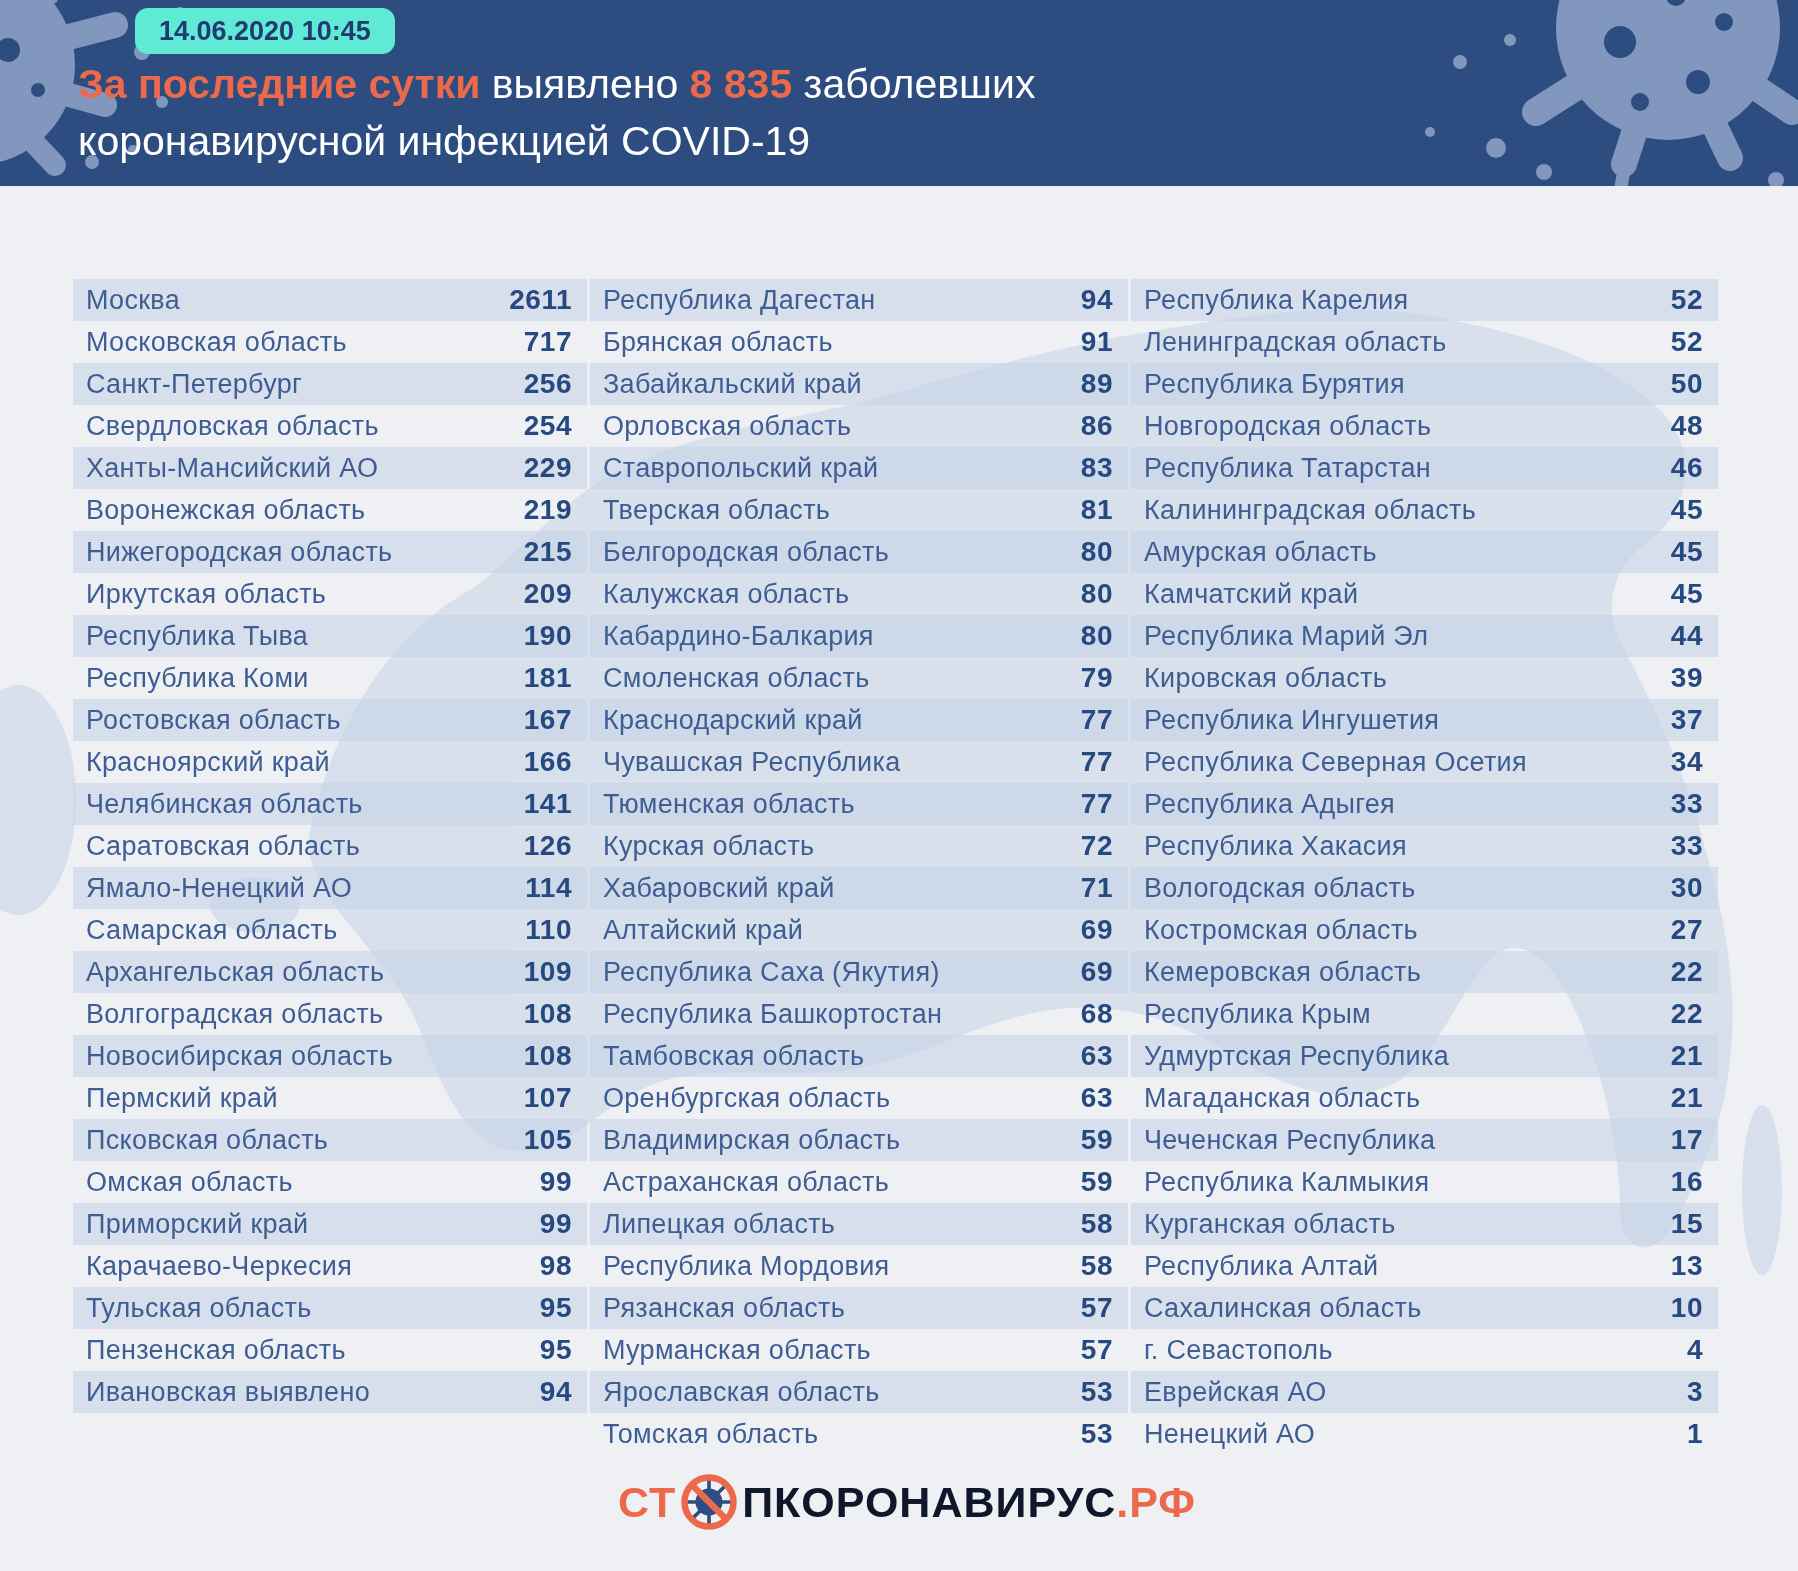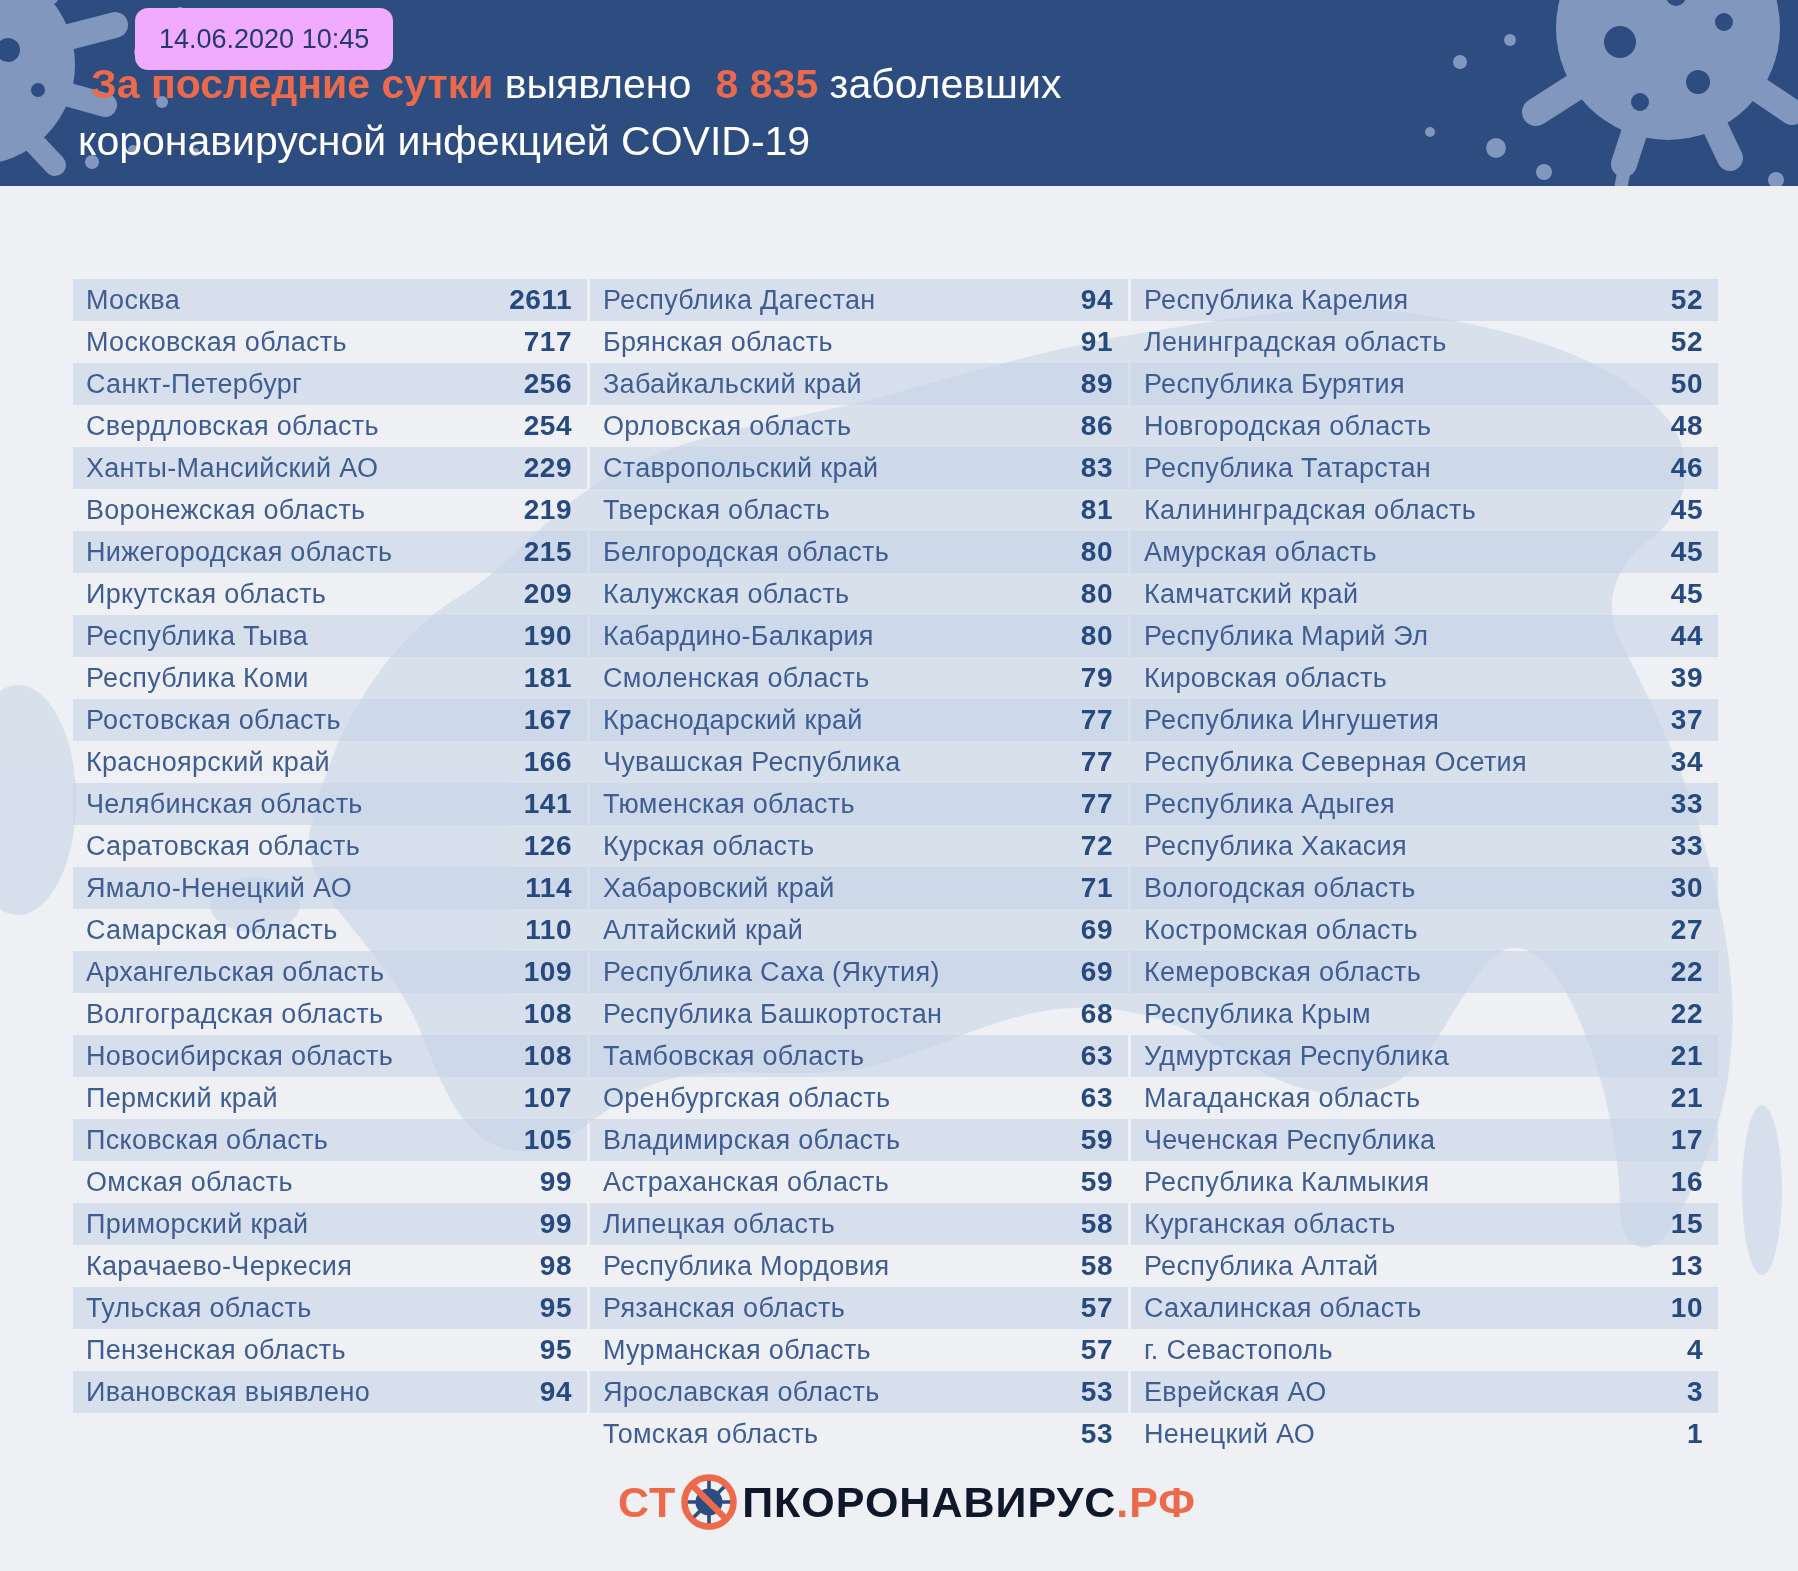--- a/index.html
+++ b/index.html
@@ -2,24 +2,24 @@
 <html><head>
 <meta charset="utf-8">
 <style>
   html,body{margin:0;padding:0;}
   body{font-family:"Liberation Sans", sans-serif;}
   .stage{position:relative;width:1798px;height:1571px;background:#eef0f4;overflow:hidden;}
 
   
   .header{position:absolute;left:0;top:0;width:1798px;height:186px;background:#2d4c7f;overflow:hidden;}
   .decor{position:absolute;pointer-events:none;}
-  .badge{position:absolute;left:135px;top:8px;height:46px;background:#f0abfc;border-radius:13px;
-         display:flex;align-items:center;padding:8px 24px;font-size:27px;font-weight:400;color:#223a70;z-index:3;}
+  .badge{position:absolute;left:135px;top:8px;height:46px;background:#5eead4;border-radius:13px;
+         display:flex;align-items:center;padding:0 24px;font-size:27px;font-weight:700;color:#223a70;z-index:3;}
   .title{position:absolute;left:78px;top:56px;font-size:41px;line-height:57px;color:#ffffff;font-weight:400;z-index:3;white-space:nowrap;}
-  .title .hl{color:#ec6a4b;font-weight:700;margin-left:13px;}
+  .title .hl{color:#ec6a4b;font-weight:700;}
 
   
   .map{position:absolute;left:0;top:186px;width:1798px;height:1385px;}
 
   
   .table{position:absolute;left:73px;top:279px;width:1654px;display:flex;gap:3px;z-index:2;}
   .col{display:flex;flex-direction:column;}
   .col-0{width:514px;}
   .col-1{width:538px;}
   .col-2{width:587px;}

